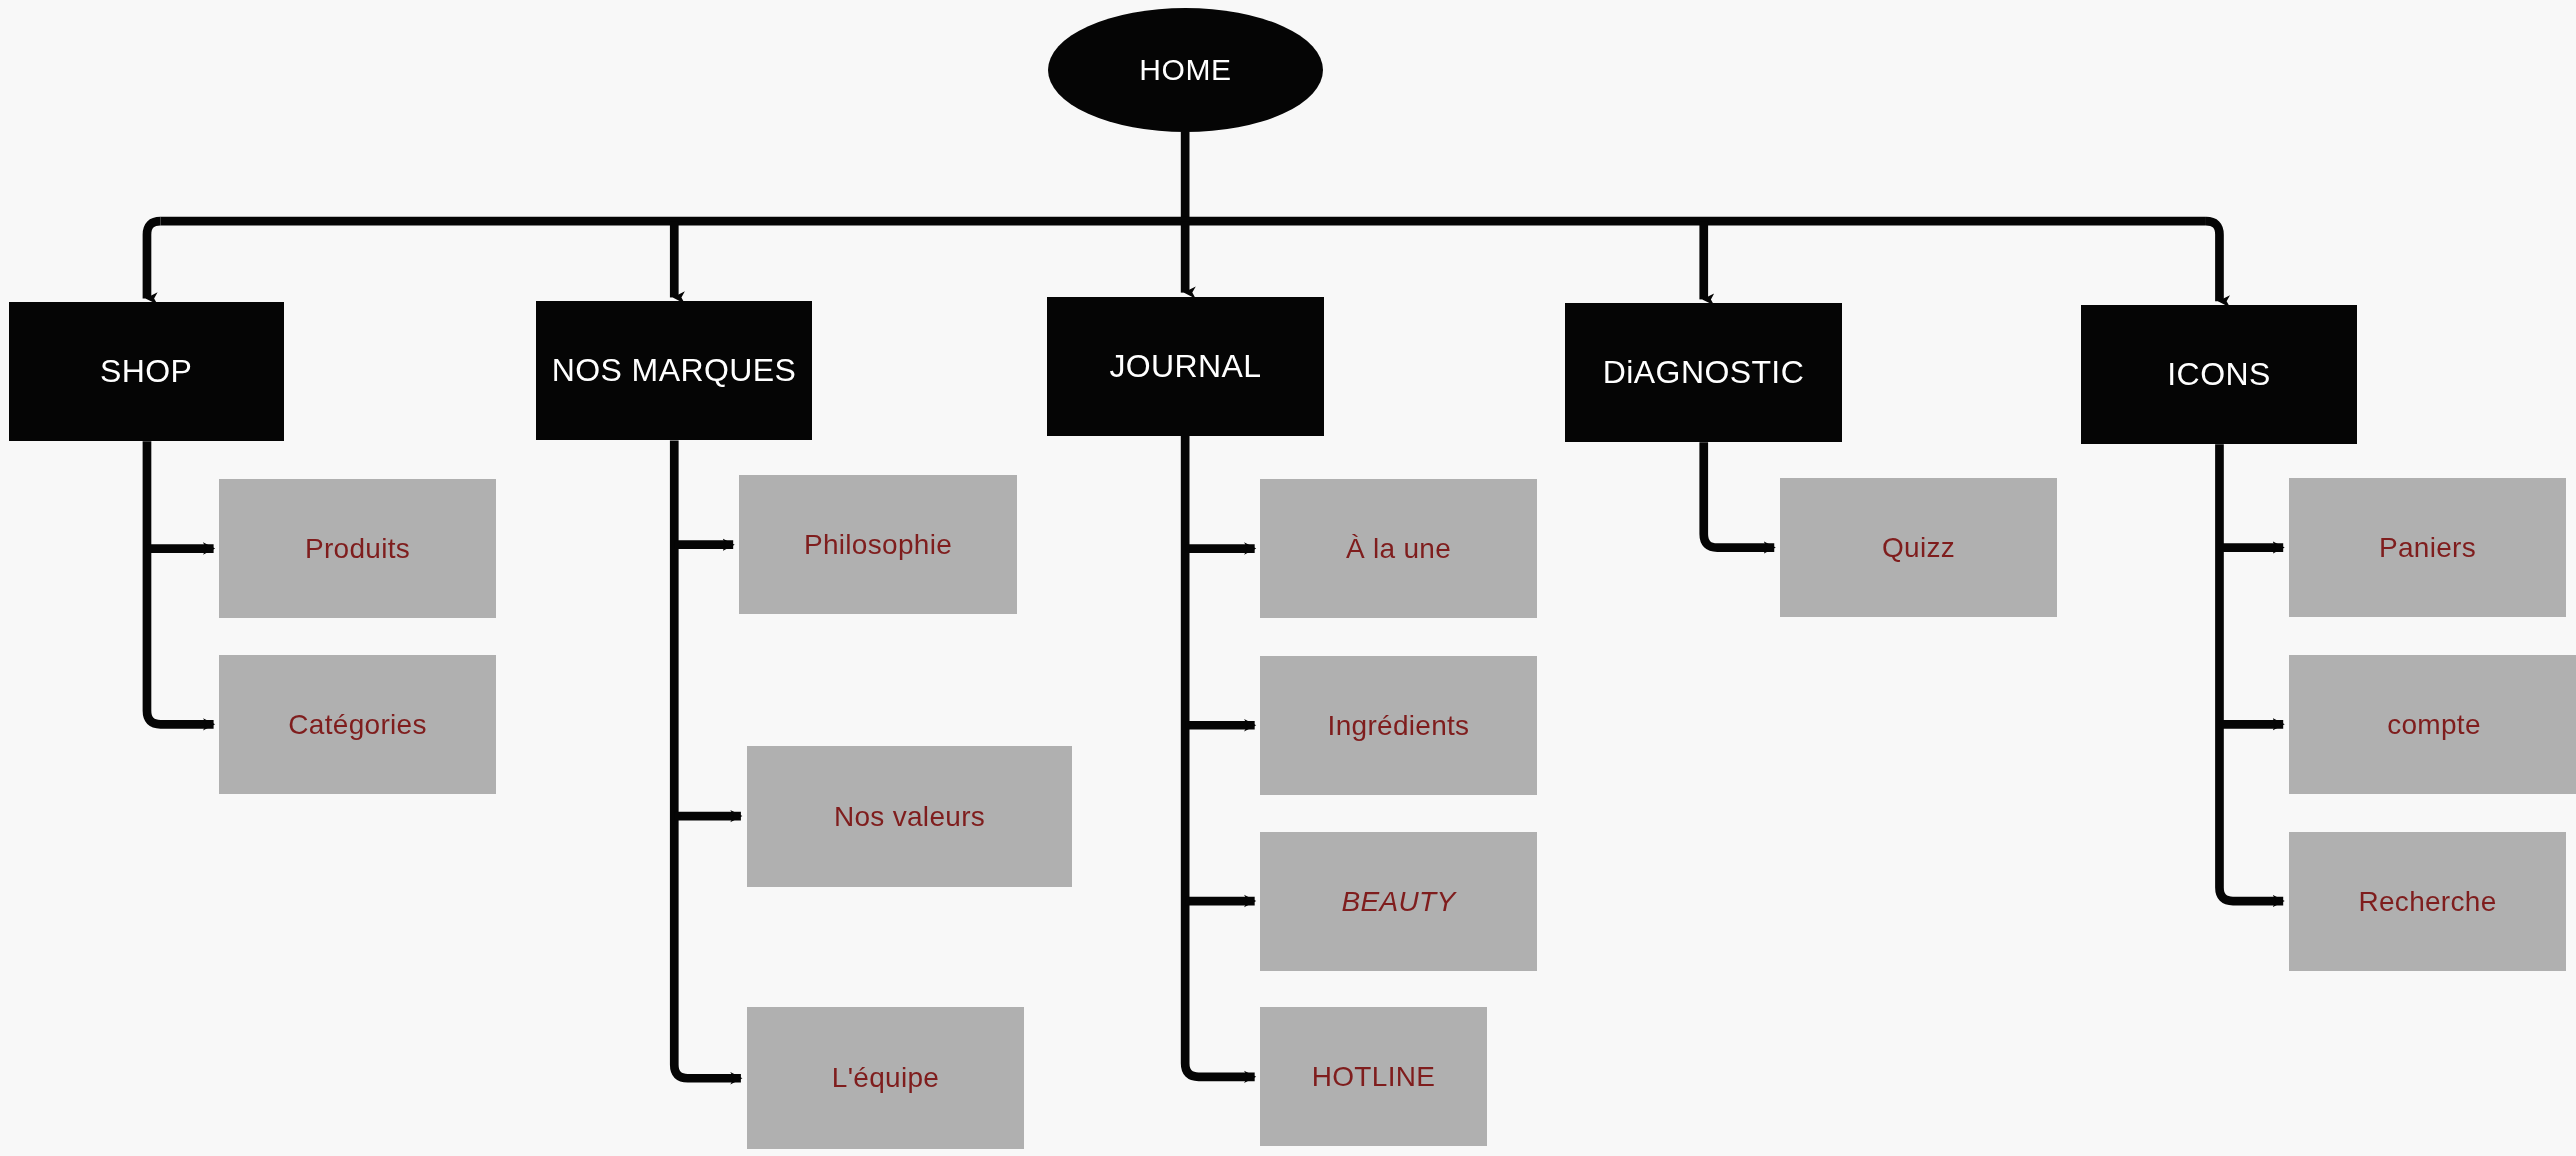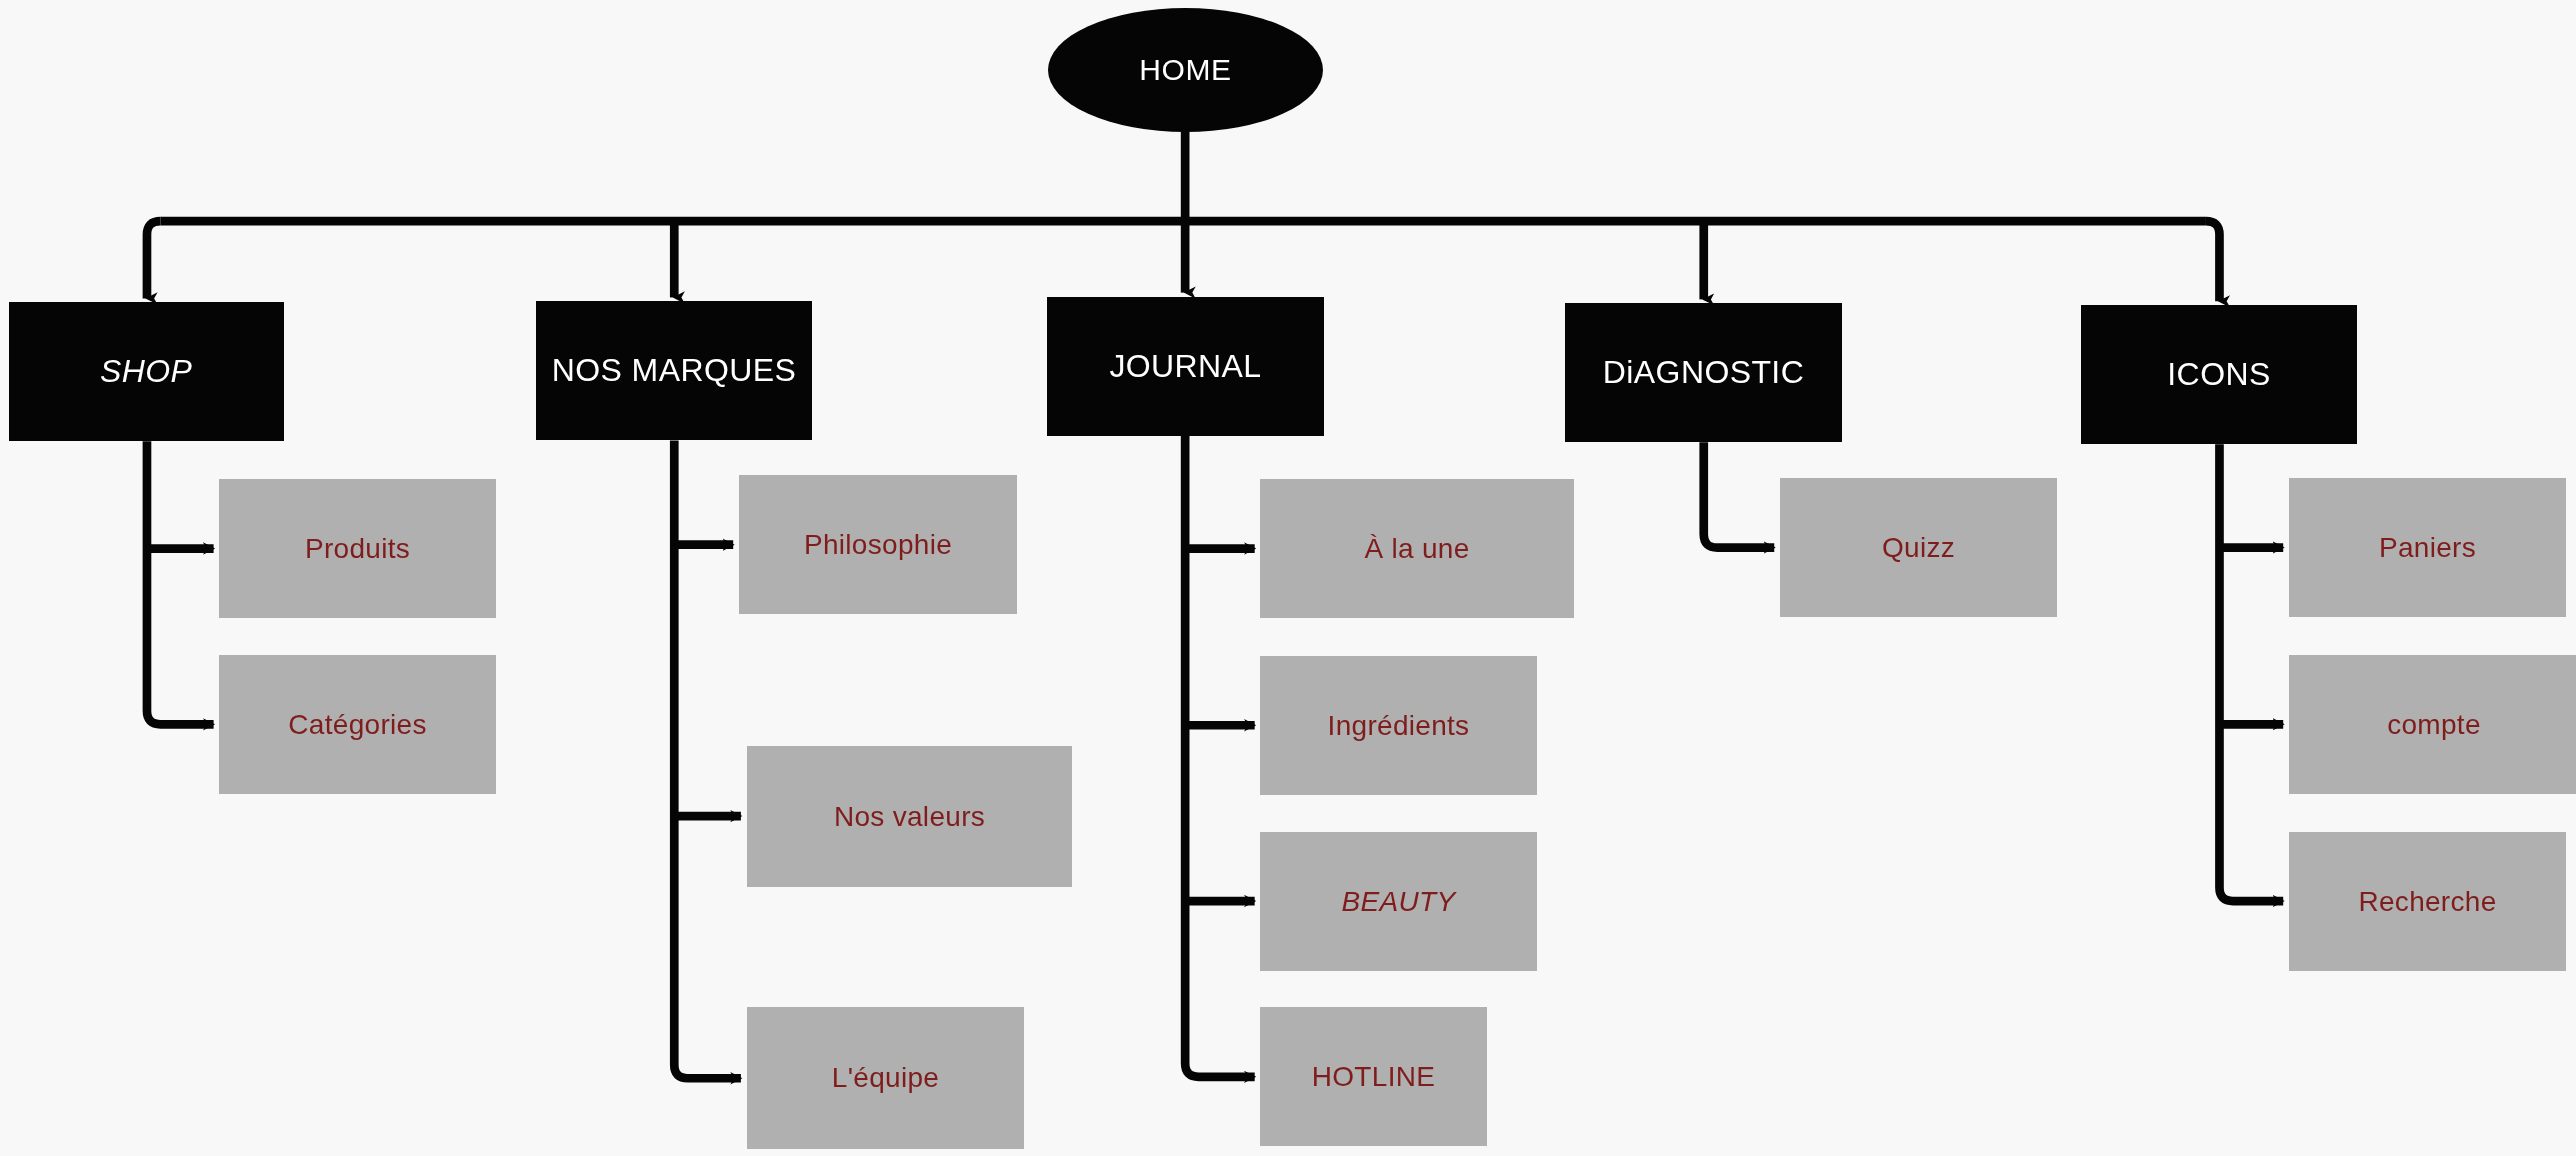--- a/index.html
+++ b/index.html
@@ -88,21 +88,21 @@
         <path d="M 2298 460 L 2298 919 Q 2298 933 2312 933 L 2364 933" marker-end="url(#arrowRight)"></path>
         <path d="M 2298 567 L 2364 567" marker-end="url(#arrowRight)"></path>
         <path d="M 2298 750 L 2364 750" marker-end="url(#arrowRight)"></path>
       </g>
   </svg>
 
   <div id="node-layer">
       <div class="node node-root" style="left: 1048px; top: 7.7px; width: 275px; height: 124px; justify-content: center;">
         <span>HOME</span>
       </div>
-      <div class="node node-l1" style="left: 8.7px; top: 302px; width: 275px; height: 139px; font-style: italic;">
+      <div class="node node-l1" style="left: 8.7px; top: 302px; width: 275px; height: 139px;">
         <span>SHOP</span>
       </div>
       <div class="node node-l2" style="left: 219px; top: 479px; width: 277px; height: 139px;">
         <span>Produits</span>
       </div>
       <div class="node node-l2" style="left: 219px; top: 655px; width: 277px; height: 139px;">
         <span>Catégories</span>
       </div>
       <div class="node node-l1" style="left: 536px; top: 301px; width: 276px; height: 139px;">
         <span>NOS MARQUES</span>
@@ -112,21 +112,21 @@
       </div>
       <div class="node node-l2" style="left: 747px; top: 746px; width: 325px; height: 141px;">
         <span>Nos valeurs</span>
       </div>
       <div class="node node-l2" style="left: 747px; top: 1007px; width: 277px; height: 142px;">
         <span>L'équipe</span>
       </div>
       <div class="node node-l1" style="left: 1047px; top: 297px; width: 277px; height: 139px;">
         <span>JOURNAL</span>
       </div>
-      <div class="node node-l2" style="left: 1260px; top: 479px; width: 314px; height: 139px;">
+      <div class="node node-l2" style="left: 1260px; top: 479px; width: 277px; height: 139px;">
         <span>À la une</span>
       </div>
       <div class="node node-l2" style="left: 1260px; top: 656px; width: 277px; height: 139px;">
         <span>Ingrédients</span>
       </div>
       <div class="node node-l2" style="left: 1260px; top: 832px; width: 277px; height: 139px; font-style: italic;">
         <span>BEAUTY</span>
       </div>
       <div class="node node-l2" style="left: 1260px; top: 1007px; width: 227px; height: 139px;">
         <span>HOTLINE</span>

